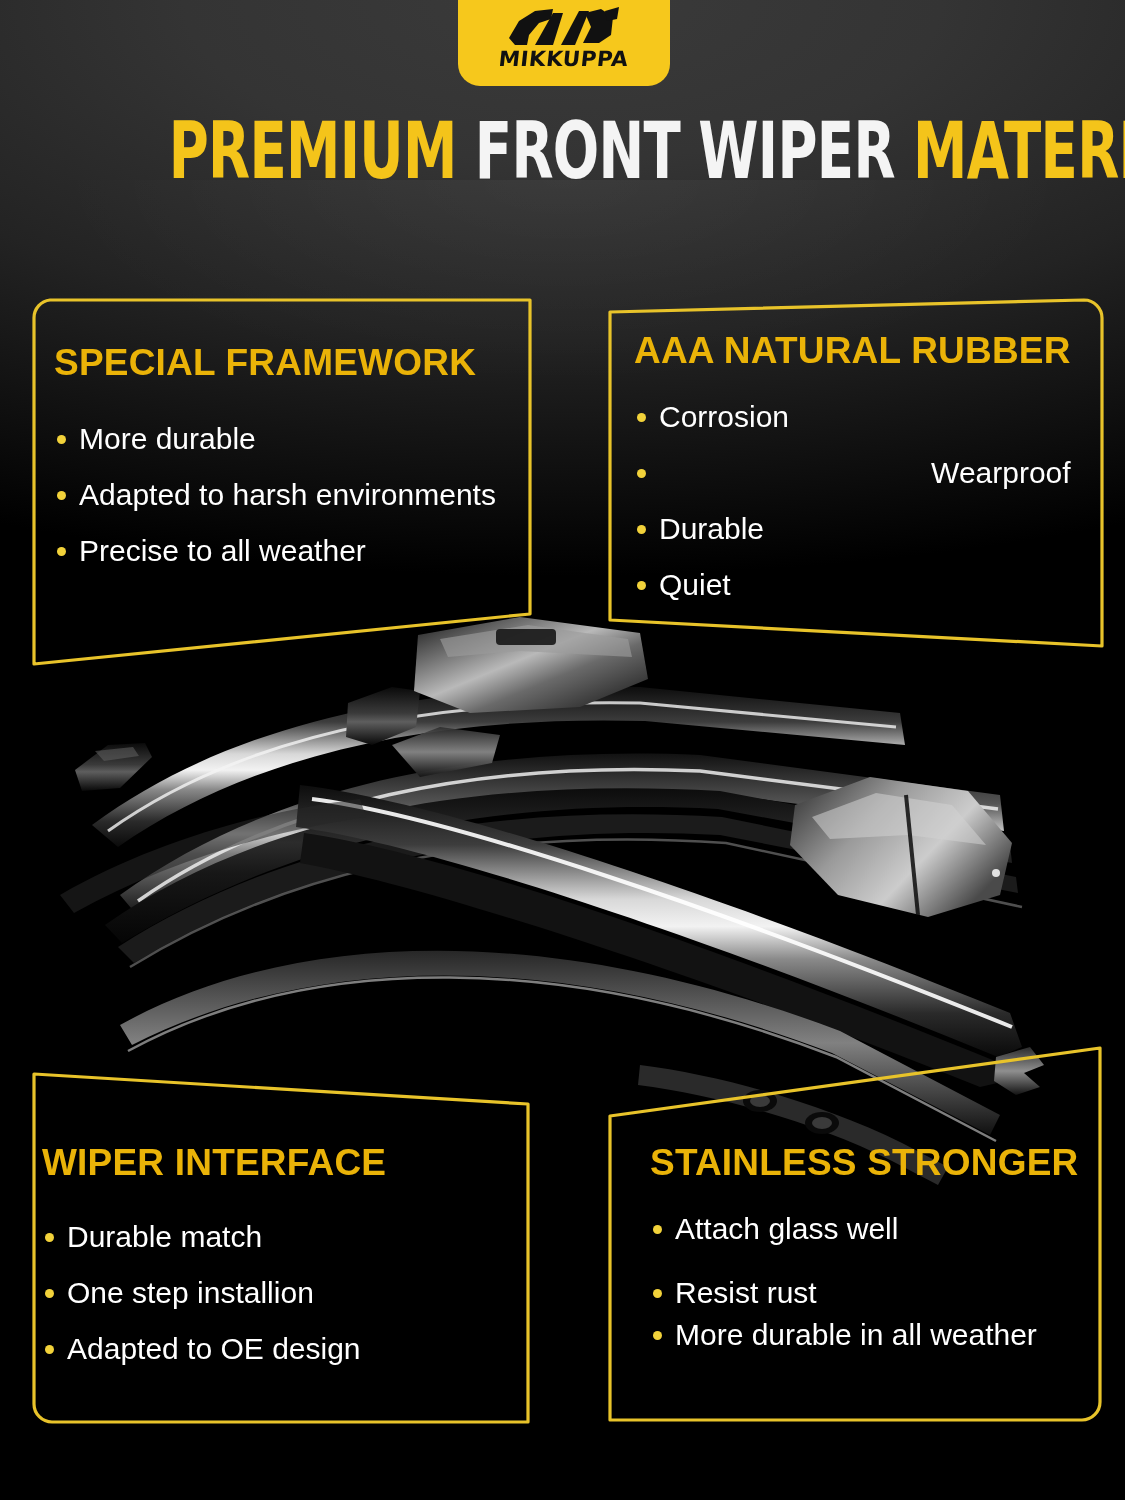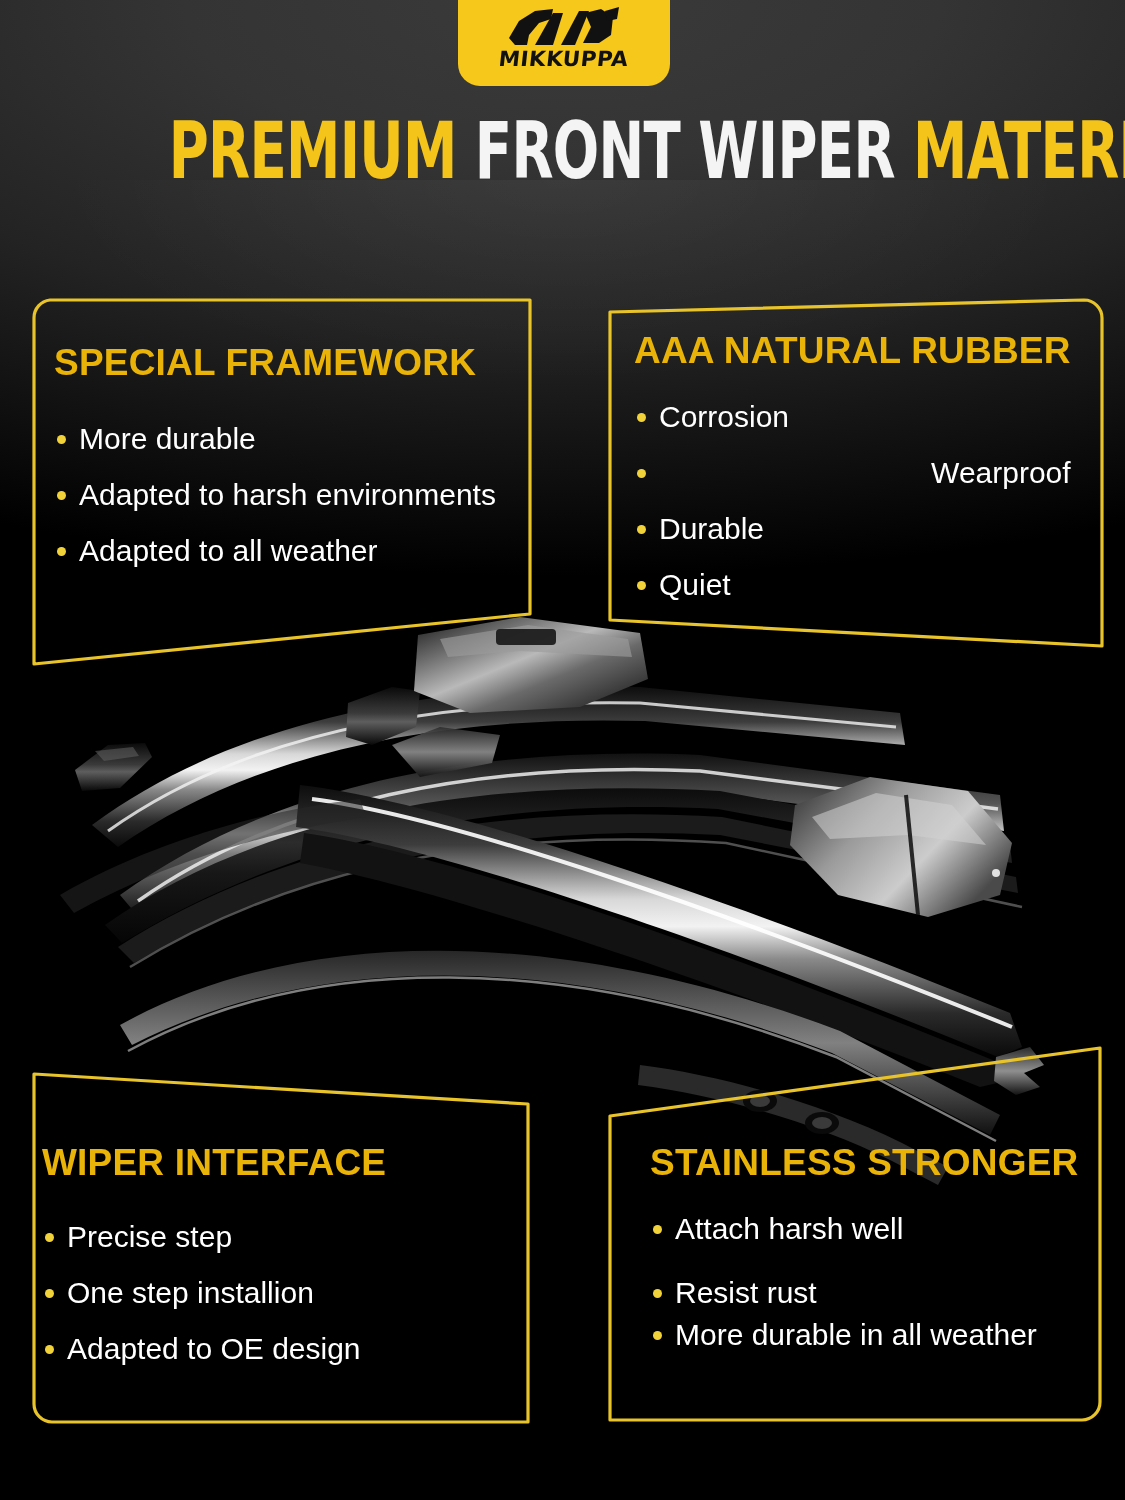--- a/index.html
+++ b/index.html
@@ -237,21 +237,21 @@
 
   <div class="panel" style="left:32px;top:298px;width:500px;height:370px;">
     <svg width="500" height="370" viewBox="0 0 500 370">
       <path d="M18,2 L498,2 L498,316 L2,366 L2,20 A18,18 0 0 1 18,2 Z" fill="none" stroke="#E8C32A" stroke-width="3.2" stroke-linejoin="round"></path>
     </svg>
     <div class="body" style="padding:44px 0 0 22px;">
       <div class="panel-title">SPECIAL FRAMEWORK</div>
       <ul class="bullets" style="margin-top:40px;">
         <li><span class="dot"></span><span>More durable</span></li>
         <li style="margin-top:26px;"><span class="dot"></span><span>Adapted to harsh environments</span></li>
-        <li style="margin-top:26px;"><span class="dot"></span><span>Adapted to all weather</span></li>
+        <li style="margin-top:26px;"><span class="dot"></span><span>Precise to all weather</span></li>
       </ul>
     </div>
   </div>
 
   <div class="panel" style="left:608px;top:298px;width:496px;height:360px;">
     <svg width="496" height="360" viewBox="0 0 496 360">
       <path d="M2,14 L476,2 A18,18 0 0 1 494,20 L494,348 L2,322 Z" fill="none" stroke="#E8C32A" stroke-width="3.2" stroke-linejoin="round"></path>
     </svg>
     <div class="body" style="padding:32px 0 0 26px;">
       <div class="panel-title">AAA NATURAL RUBBER</div>
@@ -264,34 +264,34 @@
     </div>
   </div>
 
   <div class="panel" style="left:32px;top:1052px;width:500px;height:372px;">
     <svg width="500" height="372" viewBox="0 0 500 372">
       <path d="M2,22 L496,52 L496,370 L20,370 A18,18 0 0 1 2,352 Z" fill="none" stroke="#E8C32A" stroke-width="3.2" stroke-linejoin="round"></path>
     </svg>
     <div class="body" style="padding:90px 0 0 10px;">
       <div class="panel-title">WIPER INTERFACE</div>
       <ul class="bullets" style="margin-top:38px;">
-        <li><span class="dot"></span><span>Precise step</span></li>
+        <li><span class="dot"></span><span>Durable match</span></li>
         <li style="margin-top:26px;"><span class="dot"></span><span>One step installion</span></li>
         <li style="margin-top:26px;"><span class="dot"></span><span>Adapted to OE design</span></li>
       </ul>
     </div>
   </div>
 
   <div class="panel" style="left:608px;top:1046px;width:496px;height:378px;">
     <svg width="496" height="378" viewBox="0 0 496 378">
       <path d="M2,70 L492,2 L492,356 A18,18 0 0 1 474,374 L2,374 Z" fill="none" stroke="#E8C32A" stroke-width="3.2" stroke-linejoin="round"></path>
     </svg>
     <div class="body" style="padding:96px 0 0 42px;">
       <div class="panel-title">STAINLESS STRONGER</div>
       <ul class="bullets" style="margin-top:30px;">
-        <li><span class="dot"></span><span>Attach harsh well</span></li>
+        <li><span class="dot"></span><span>Attach glass well</span></li>
         <li style="margin-top:34px;"><span class="dot"></span><span>Resist rust</span></li>
         <li style="margin-top:12px;"><span class="dot"></span><span>More durable in all weather</span></li>
       </ul>
     </div>
   </div>
 
 </div>
 
 </body></html>

